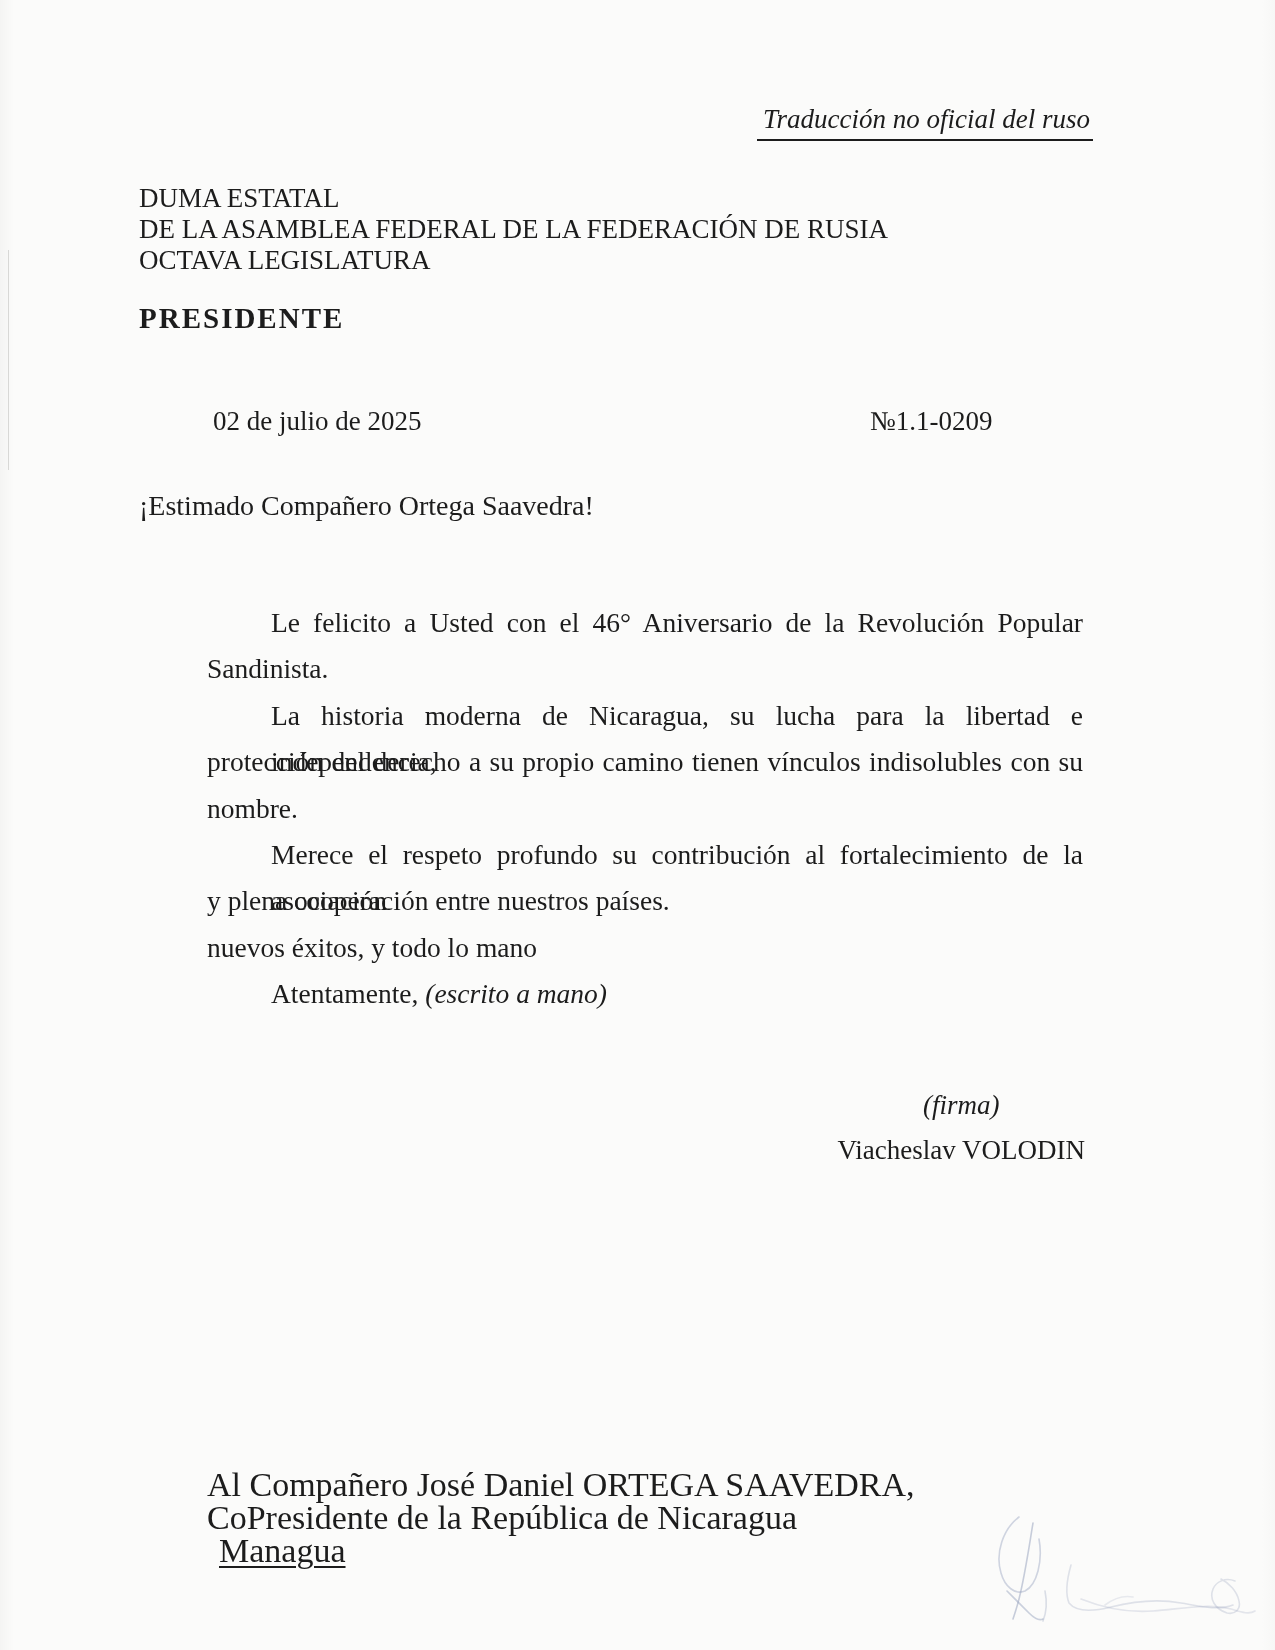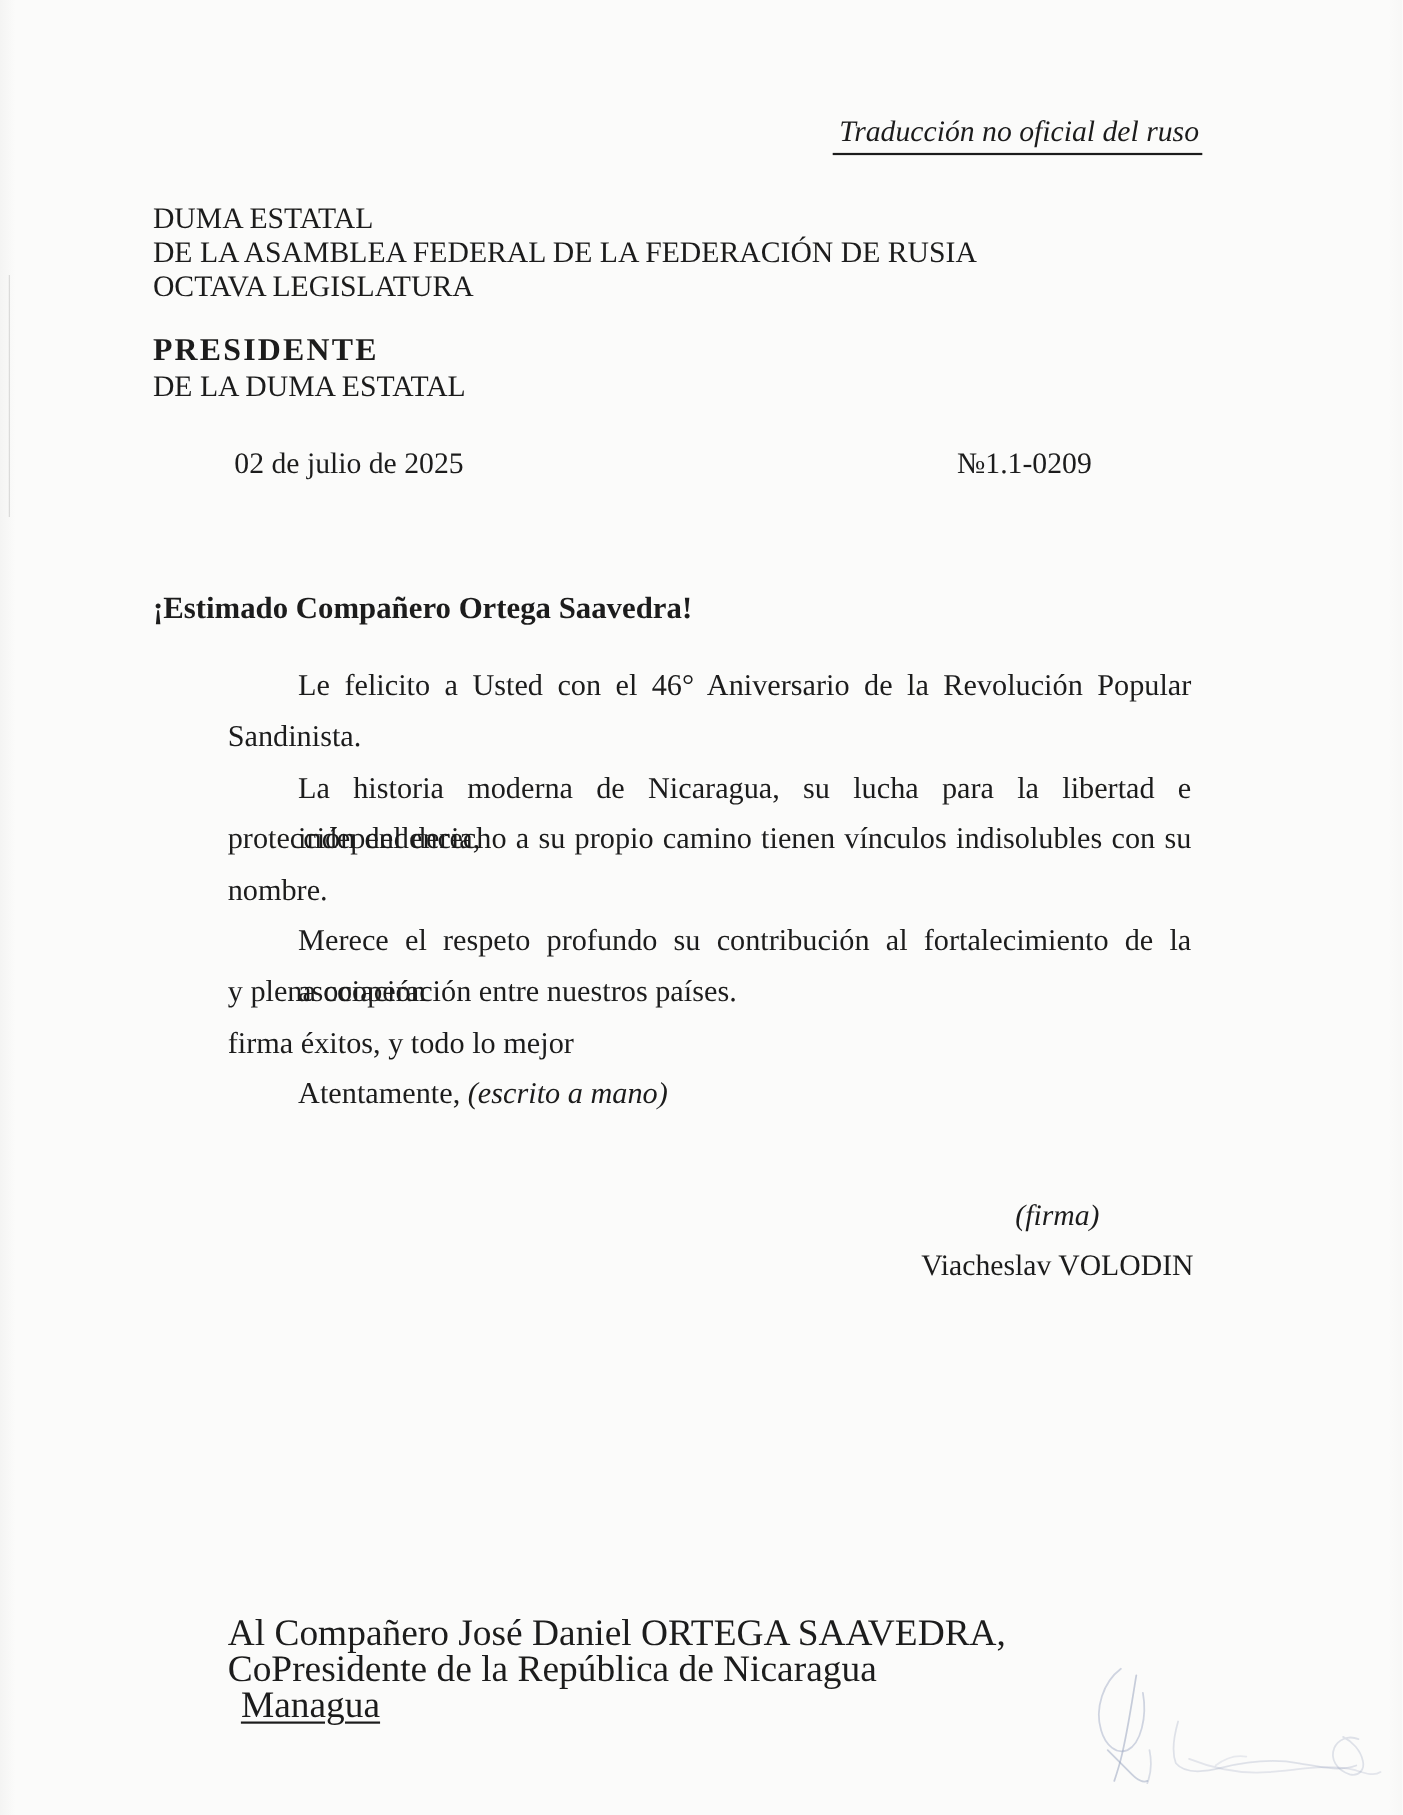--- a/index.html
+++ b/index.html
@@ -43,22 +43,22 @@
     font-weight: bold;
     font-size: 29px;
     letter-spacing: 2px;
     line-height: 33px;
   }
   .title-sub { font-size: 27px; line-height: 32px; }
   .date-row { position: absolute; top: 406px; left: 0; width: 1275px; font-size: 27px; }
   .date { position: absolute; left: 213px; top: 0; }
   .ref-number { position: absolute; left: 870px; top: 0; }
   .salutation {
-    top: 538px;
-    font-weight: bold;
+    top: 490px;
+    font-weight: normal;
     font-size: 28px;
   }
   
   .body-block {
     position: absolute;
     left: 207px;
     top: 600px;
     width: 876px;
     font-size: 27.5px;
   }
@@ -106,39 +106,38 @@
   <div class="trans-note">Traducción no oficial del ruso</div>
 
   <div class="centered-col letterhead">
     <div>DUMA ESTATAL</div>
     <div>DE LA ASAMBLEA FEDERAL DE LA FEDERACIÓN DE RUSIA</div>
     <div>OCTAVA LEGISLATURA</div>
   </div>
 
   <div class="centered-col title-block">
     <div class="title-main">PRESIDENTE</div>
-    <div class="title-sub">DE LA DUMA ESTATAL</div>
   </div>
 
   <div class="date-row">
     <span class="date">02 de julio de 2025</span>
     <span class="ref-number">№1.1-0209</span>
   </div>
 
   <div class="centered-col salutation">¡Estimado Compañero Ortega Saavedra!</div>
 
   <div class="body-block">
     <div class="bline just indent">Le felicito a Usted con el 46° Aniversario de la Revolución Popular</div>
     <div class="bline">Sandinista.</div>
     <div class="bline just indent">La historia moderna de Nicaragua, su lucha para la libertad e independencia,</div>
     <div class="bline just">protección del derecho a su propio camino tienen vínculos indisolubles con su</div>
     <div class="bline">nombre.</div>
     <div class="bline just indent">Merece el respeto profundo su contribución al fortalecimiento de la asociación</div>
     <div class="bline">y plena cooperación entre nuestros países.</div>
-    <div class="bline">firma éxitos, y todo lo mejor</div>
+    <div class="bline">nuevos éxitos, y todo lo mano</div>
     <div class="bline indent"><span>Atentamente, </span><span class="it">(escrito a mano)</span></div>
   </div>
 
   <div class="sig-block">
     <div class="sig-firma">(firma)</div>
     <div>Viacheslav VOLODIN</div>
   </div>
 
   <div class="recipient">
     <div>Al Compañero José Daniel ORTEGA SAAVEDRA,</div>

